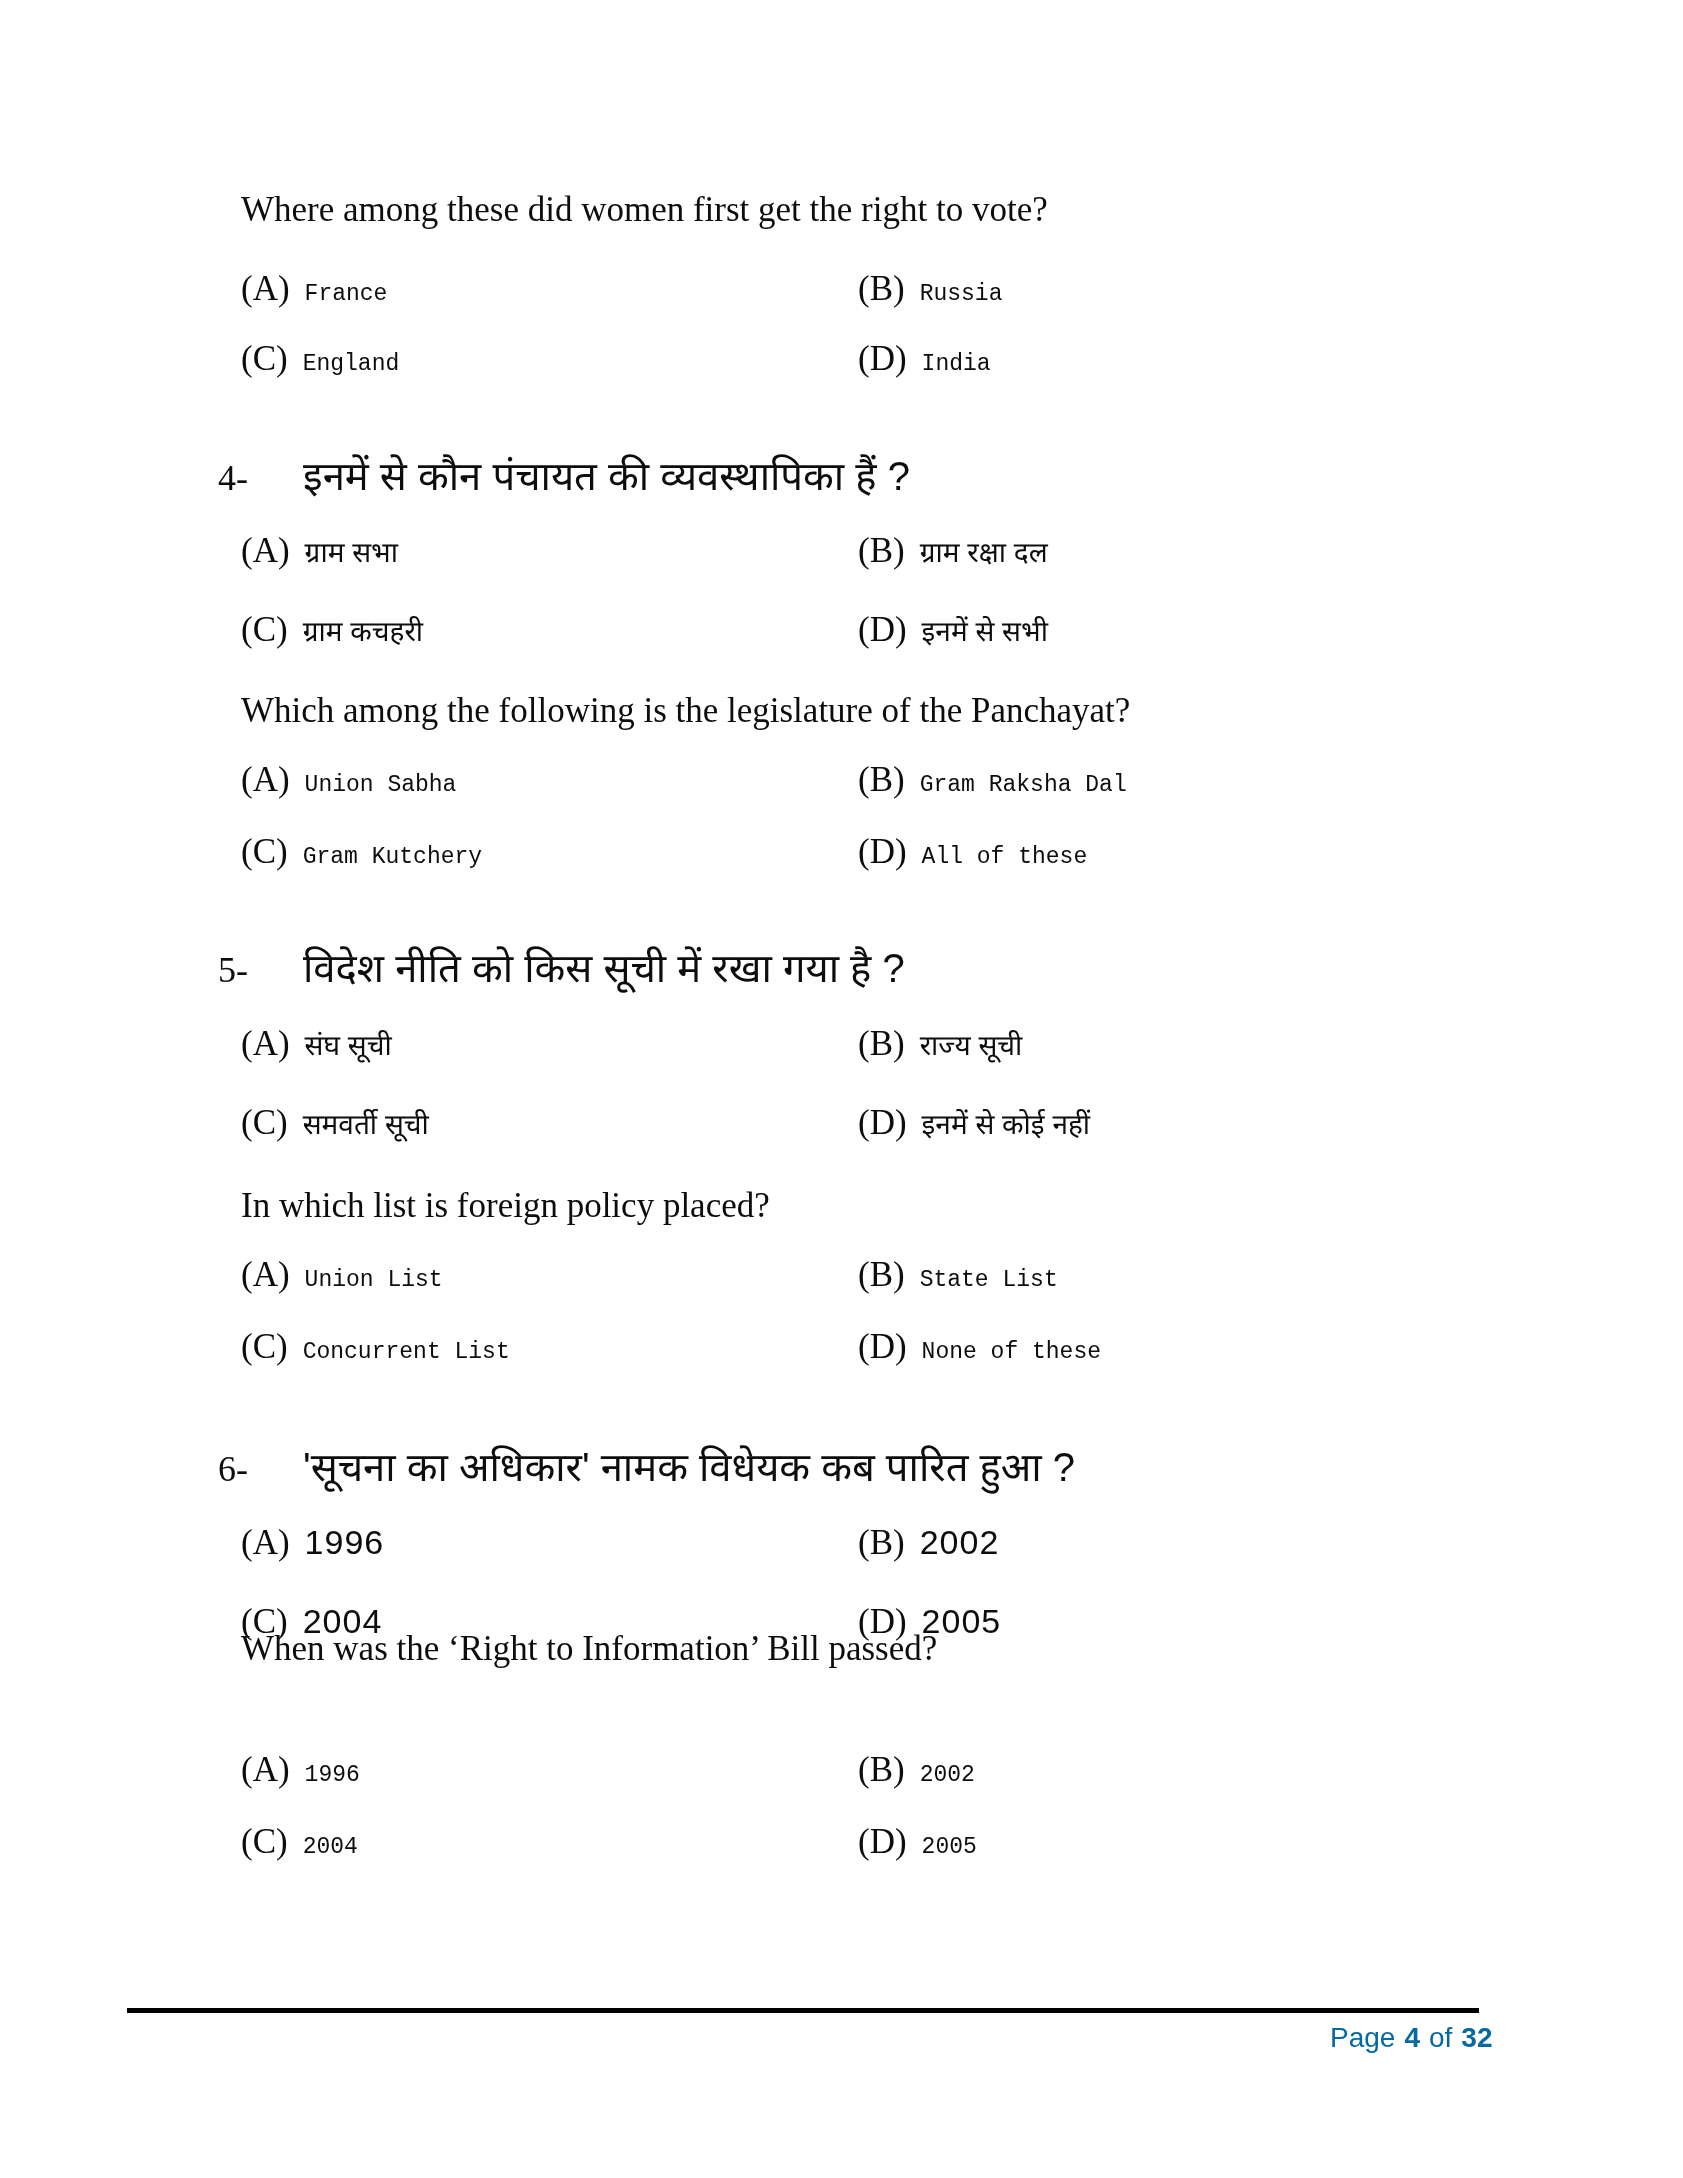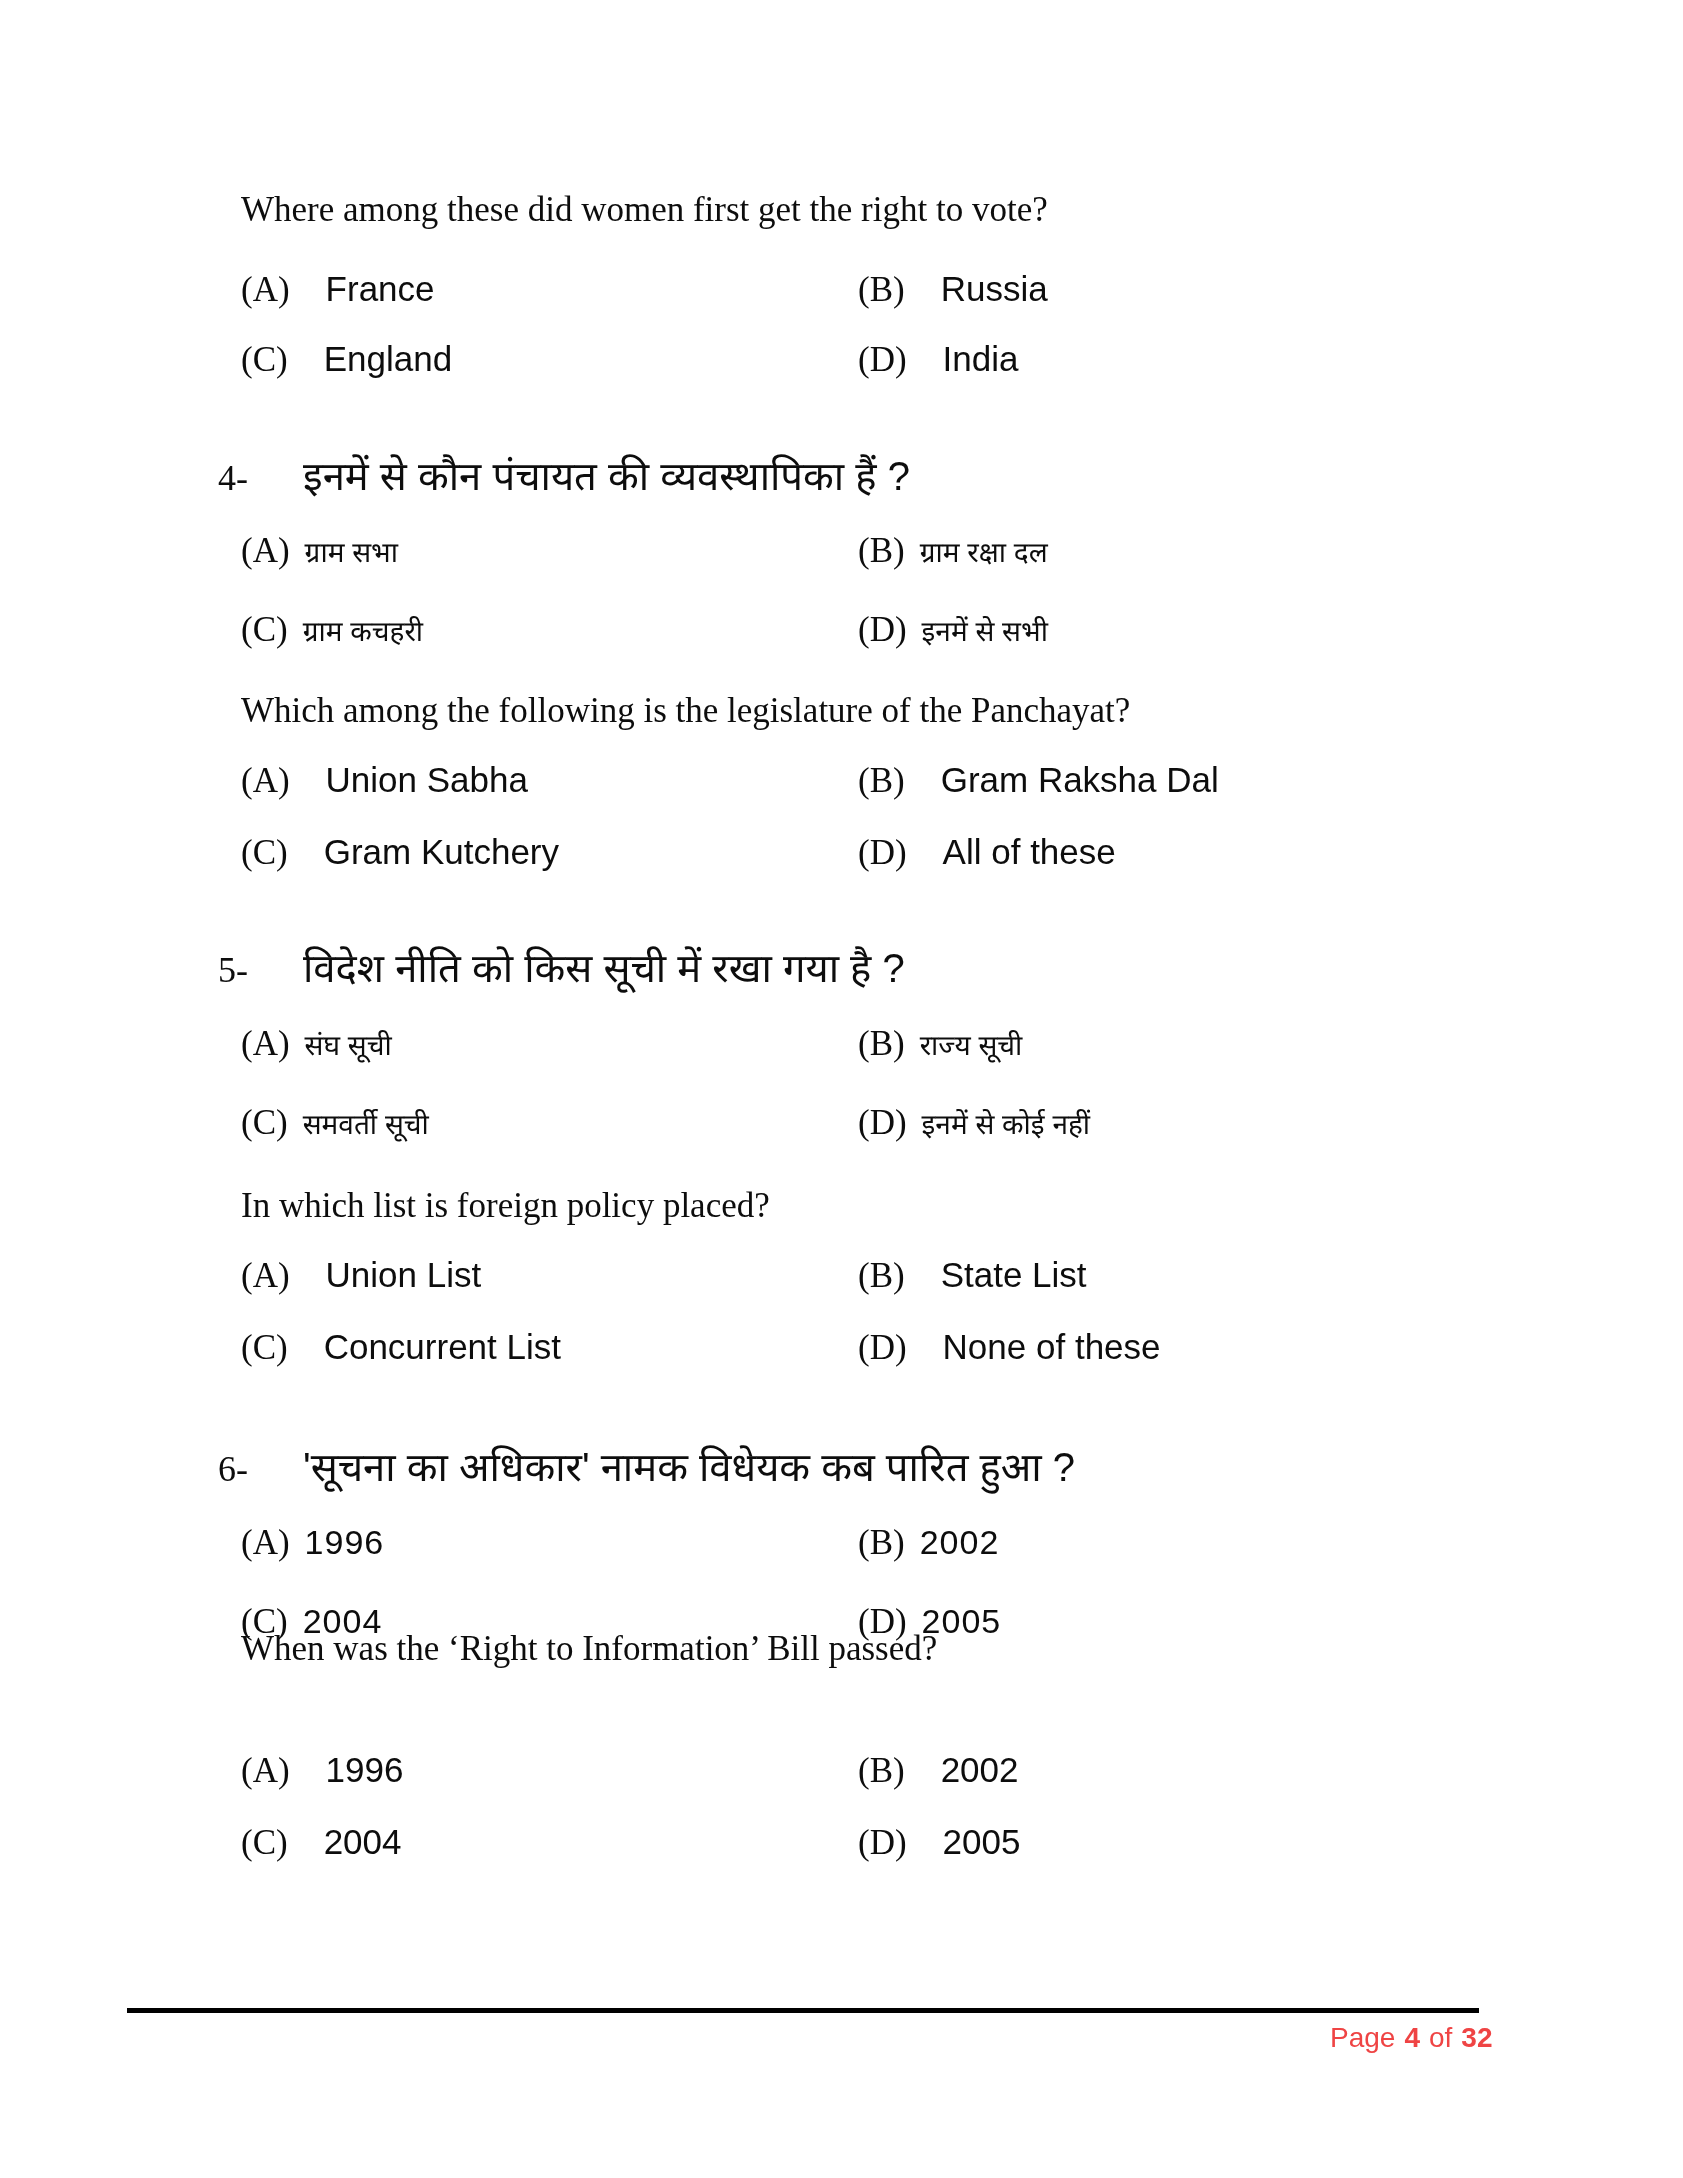--- a/index.html
+++ b/index.html
@@ -18,31 +18,31 @@
   .line { position: absolute; left: 241px; white-space: nowrap; }
   .hindi-q { left: 218px; display: flex; gap: 18px; align-items: baseline; }
   .qnum { font-family: "Liberation Serif", serif; font-size: 36px; }
   .qtext-hi { font-family: "Liberation Sans", sans-serif; font-size: 40px; margin-left: 37px; }
   .english-q { font-family: "Liberation Serif", serif; font-size: 35px; }
   .opt { position: absolute; white-space: nowrap; display: flex; gap: 15px; align-items: baseline; }
   .col-left { left: 241px; }
   .col-right { left: 858px; }
   .opt-label { font-family: "Liberation Serif", serif; font-size: 35px; }
   .hindi-opt .opt-text { font-family: Liberation Sans, sans-serif; font-size: 28px; }
-  .english-opt .opt-text { font-family: Liberation Sans, sans-serif; font-size: 35px; margin-left: 21px; }
+  .english-opt .opt-text { font-family: Liberation Mono, monospace; font-size: 23px; }
   .sans-opt .opt-text { font-family: "Liberation Sans", sans-serif; font-size: 34px; letter-spacing: 1px; }
   .footer-rule {
     position: absolute; left: 127px; top: 2008px;
     width: 1352px; height: 5px; background: #000000;
   }
   .footer-text {
     position: absolute; top: 2022px; left: 1330px;
     display: flex; gap: 9px;
     font-family: "Liberation Sans", sans-serif;
-    font-size: 28px; color: #ef4444;
+    font-size: 28px; color: #0369a1;
   }
   .footer-text .b { font-weight: bold; }
 </style>
 </head>
 <body>
 
 <div class="page">
   <div id="questions-root">
       <div class="line english-q" style="top: 190px;">Where among these did women first get the right to vote?</div>
       <div class="opt english-opt col-left" style="top: 269px;">

